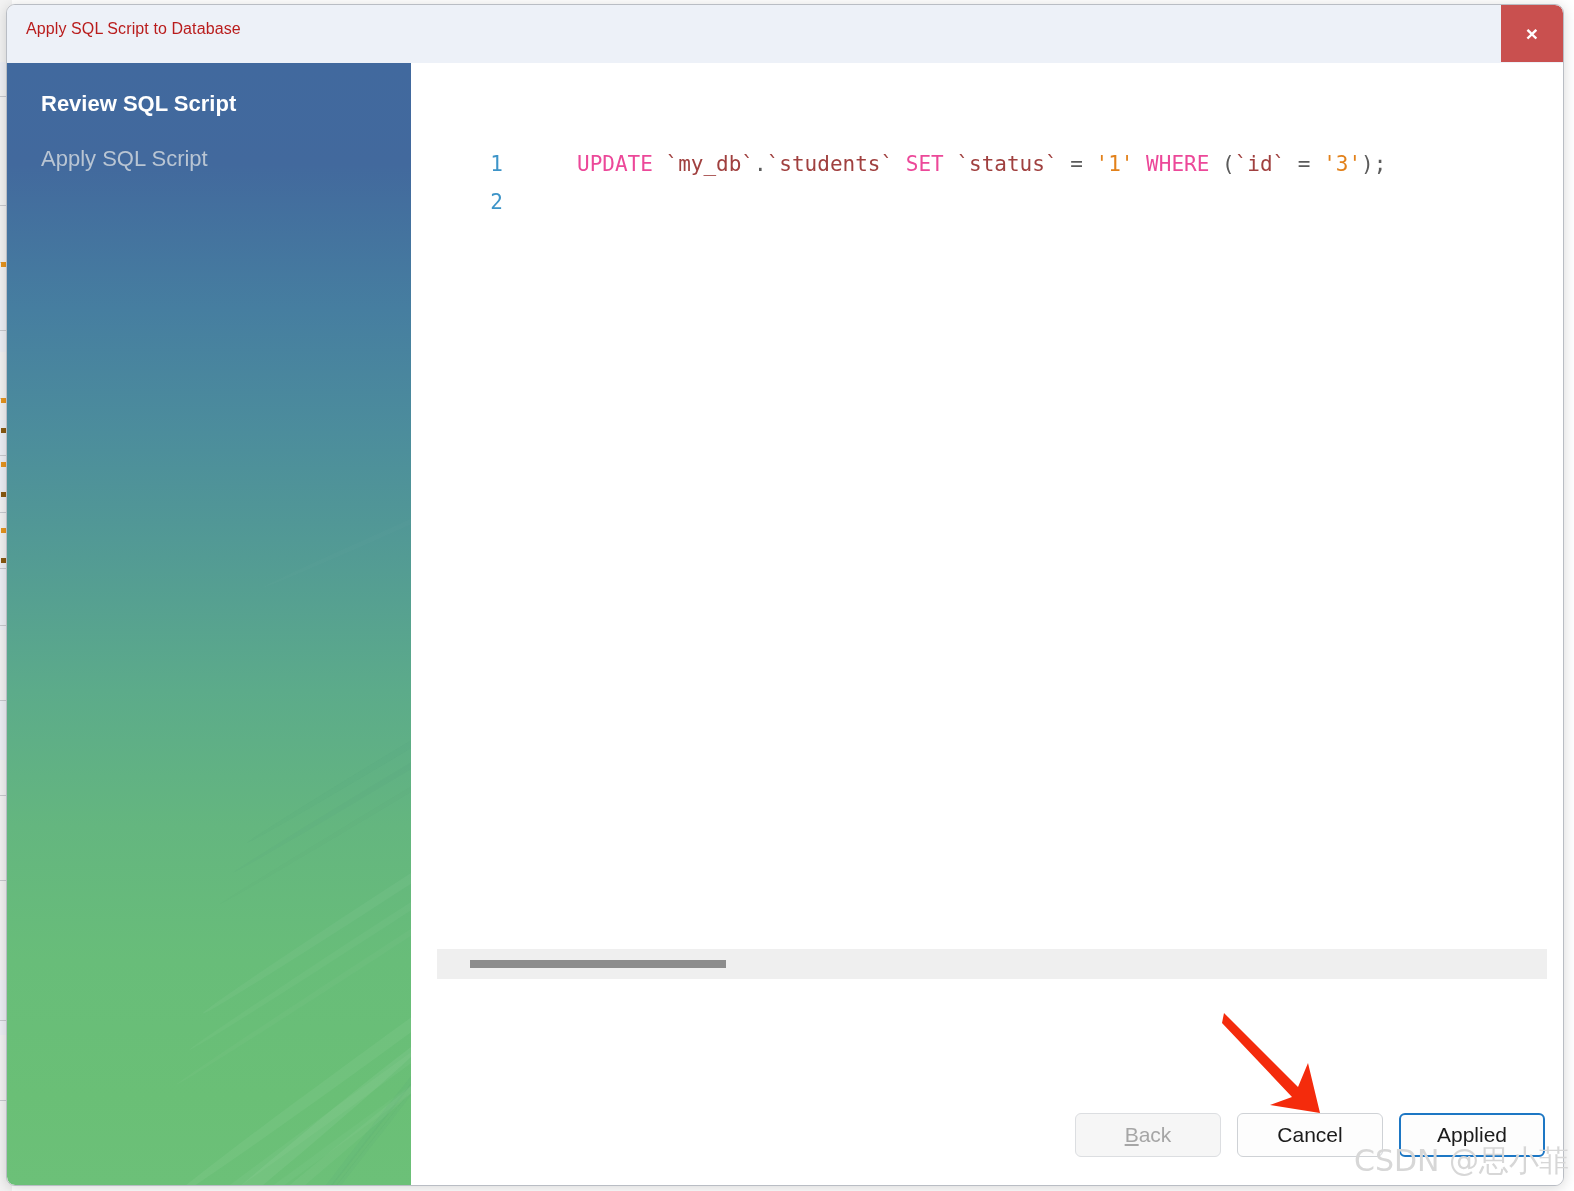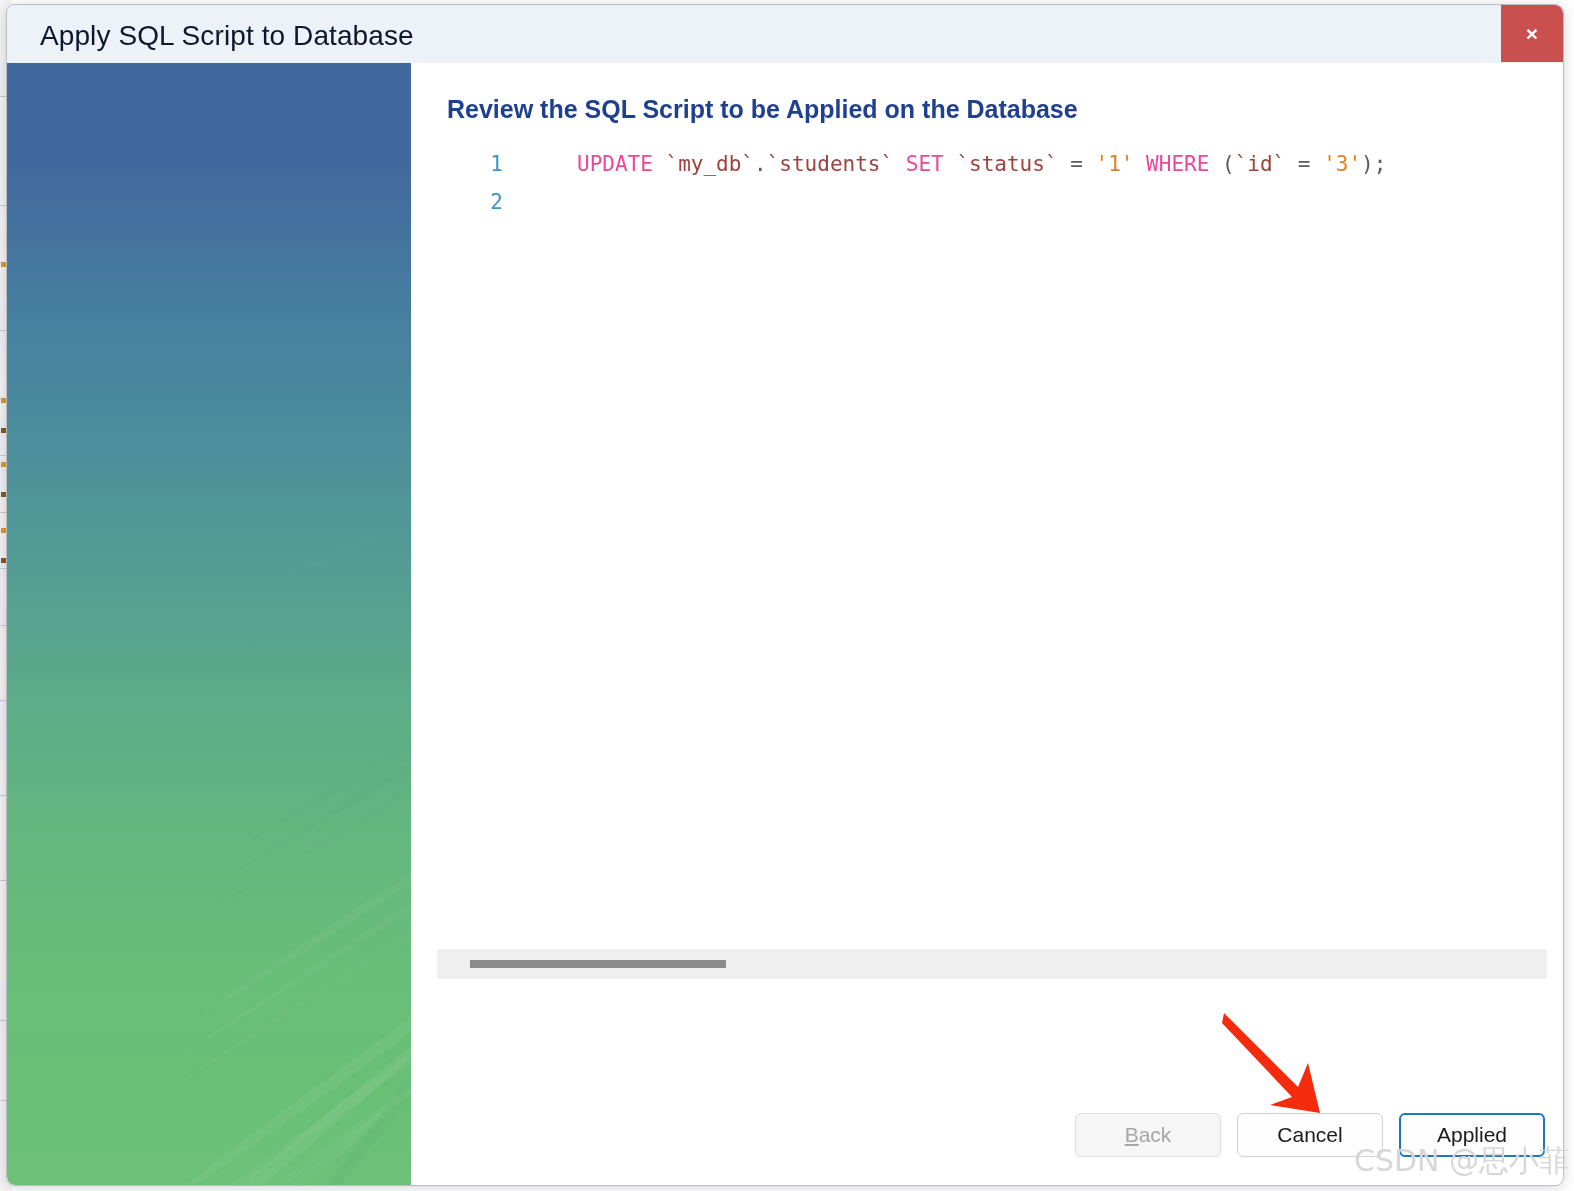--- a/index.html
+++ b/index.html
@@ -67,24 +67,24 @@
     position: absolute;
     left: 0; top: 0;
     width: 100%;
     height: 58px;
     background: #edf1f8;
     border-top-left-radius: 8px;
     border-top-right-radius: 8px;
   }
   #title-text {
     position: absolute;
-    left: 33px;
+    left: 19px;
     top: 15px;
-    font-size: 28px;
-    color: #0f172a;
+    font-size: 16px;
+    color: #b91c1c;
     letter-spacing: 0.1px;
     white-space: nowrap;
   }
   #close-button {
     position: absolute;
     right: 0;
     top: 0;
     width: 62px;
     height: 57px;
     background: #c9504f;
@@ -360,26 +360,31 @@
         <div class="streak" style="left: 45px; top: 866px; width: 530px; height: 9px; opacity: 0.2; transform: rotate(-36deg);"></div>
         <div class="streak" style="left: 30px; top: 902px; width: 540px; height: 7px; opacity: 0.15; transform: rotate(-36deg);"></div>
         <div class="streak dark" style="left: 140px; top: 930px; width: 330px; height: 6px; opacity: 0.18; transform: rotate(-52deg);"></div>
         <div class="streak dark" style="left: 128px; top: 952px; width: 330px; height: 5px; opacity: 0.15; transform: rotate(-52deg);"></div>
         <div class="streak dark" style="left: 116px; top: 974px; width: 330px; height: 4px; opacity: 0.12; transform: rotate(-52deg);"></div>
         <div class="streak" style="left: 10px; top: 960px; width: 420px; height: 14px; opacity: 0.3; transform: rotate(-40deg);"></div>
         <div class="streak" style="left: 0px; top: 1000px; width: 430px; height: 10px; opacity: 0.22; transform: rotate(-40deg);"></div>
         <div class="streak" style="left: 230px; top: 400px; width: 300px; height: 5px; opacity: 0.08; transform: rotate(-24deg);"></div>
       </div>
     <div id="nav-list">
+      <div class="nav-item active">
+        <span>Review SQL Script</span>
+      </div>
+      <div class="nav-item inactive">
+        <span>Apply SQL Script</span>
+      </div>
     </div>
   </div>
 
   <div id="content">
 
-    <div id="content-heading">Review the SQL Script to be Applied on the Database</div>
 
     <div id="code-editor">
         <div class="code-line"><span class="line-no">1</span><span class="line-code"><span class="tok-kw">UPDATE</span><span> </span><span class="tok-id">`my_db`</span><span class="tok-punct">.</span><span class="tok-id">`students`</span><span> </span><span class="tok-kw">SET</span><span> </span><span class="tok-id">`status`</span><span> </span><span class="tok-op">=</span><span> </span><span class="tok-str">'1'</span><span> </span><span class="tok-kw">WHERE</span><span> </span><span class="tok-punct">(</span><span class="tok-id">`id`</span><span> </span><span class="tok-op">=</span><span> </span><span class="tok-str">'3'</span><span class="tok-punct">);</span></span></div>
         <div class="code-line"><span class="line-no">2</span><span class="line-code"></span></div>
       </div>
 
     <div id="hscroll-track">
       <div id="hscroll-thumb" style="left: 33.3px; width: 255.3px;"></div>
     </div>
 

